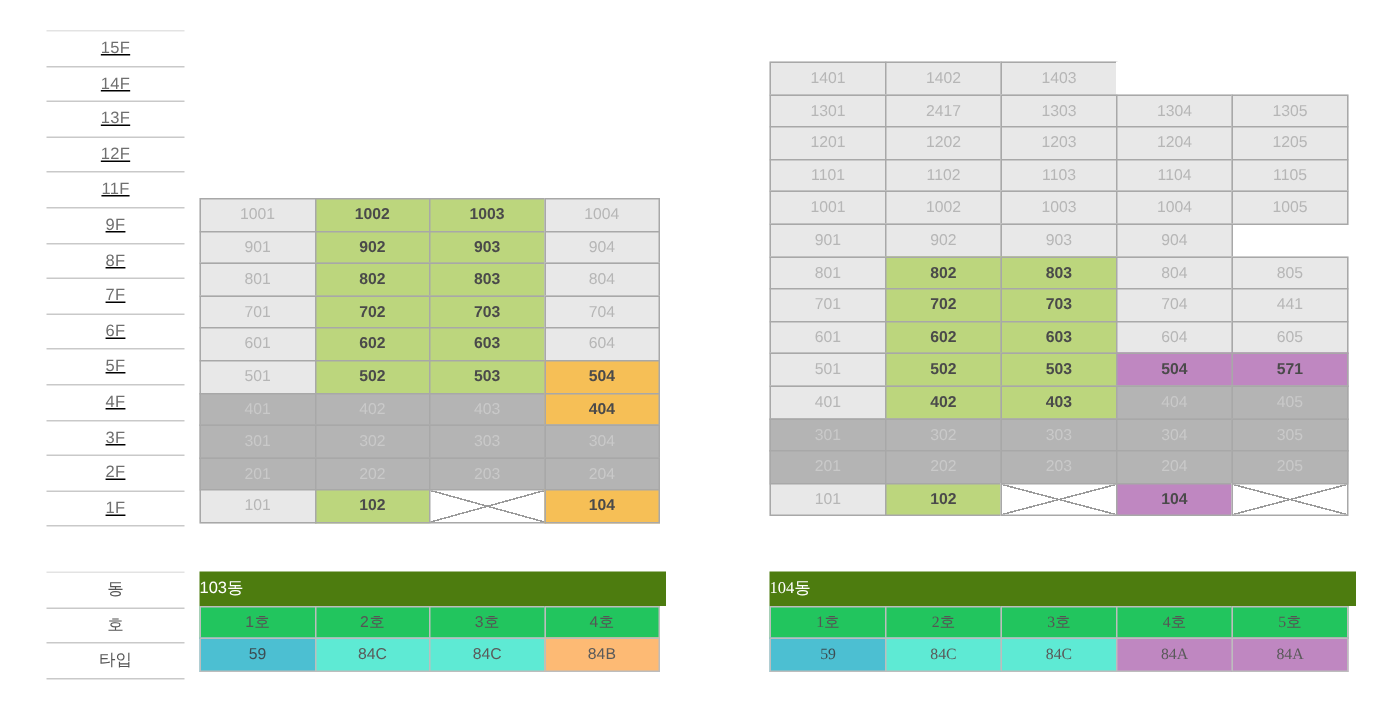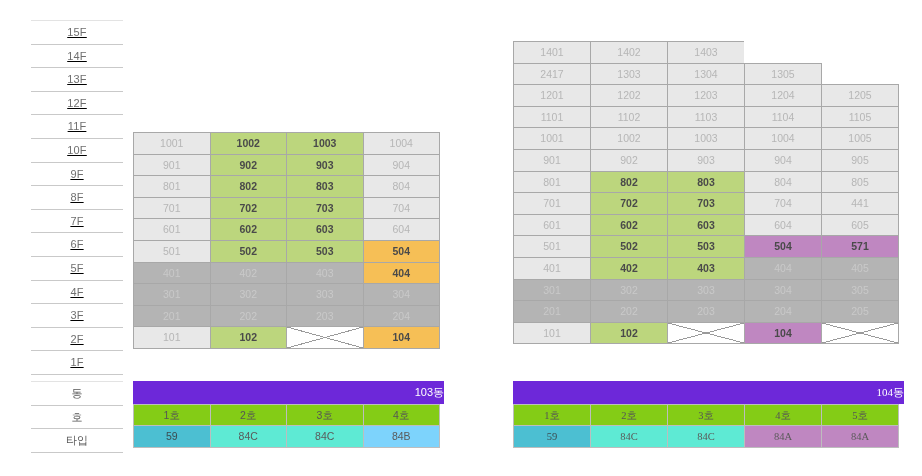--- a/index.html
+++ b/index.html
@@ -107,55 +107,54 @@
   }
 
   
   .legend { position: absolute; }
   #legend-103 { left: 133px; top: 381px; width: 311px; }
   #legend-104 { left: 513px; top: 381px; width: 391px; font-family: Liberation Serif, serif; }
 
   .legend-title {
     height: 22.6px;
     line-height: 22.6px;
-    text-align: right;
+    text-align: left;
     font-size: 11px;
     color: #ffffff;
-    background: #6d28d9;
+    background: #4d7c0f;
   }
   .legend-row { display: flex; }
   .legend-cell {
     box-sizing: border-box;
     height: 22.6px;
     line-height: 21px;
     text-align: center;
     font-size: 10.5px;
     border: 1px solid #bdbdbd;
     margin-right: -1px;
     margin-bottom: -1px;
-    background: #84cc16;
+    background: #22c55e;
     color: #555;
   }
   #legend-103 .legend-cell { width: 77.5px; }
   #legend-104 .legend-cell { width: 78px; }
   .t-59   { background: #4cbfd2; color: #3c4c52; }
   .t-84c  { background: #5eead4; color: #5a5a5a; }
-  .t-84b  { background: #7dd3fc; color: #5a5a5a; }
+  .t-84b  { background: #fdba74; color: #5a5a5a; }
   .t-84a  { background: #bf87c1; color: #5a5a5a; }
 </style>
 </head>
 <body>
 
 <div id="floor-col">
     <div class="floor-cell first">15F</div>
     <div class="floor-cell">14F</div>
     <div class="floor-cell">13F</div>
     <div class="floor-cell">12F</div>
     <div class="floor-cell">11F</div>
-    <div class="floor-cell">10F</div>
     <div class="floor-cell">9F</div>
     <div class="floor-cell">8F</div>
     <div class="floor-cell">7F</div>
     <div class="floor-cell">6F</div>
     <div class="floor-cell">5F</div>
     <div class="floor-cell">4F</div>
     <div class="floor-cell">3F</div>
     <div class="floor-cell">2F</div>
     <div class="floor-cell">1F</div>
   </div>
@@ -230,20 +229,21 @@
   </div>
 <div class="grid-wrap" id="grid-104">
     <div class="grid-row">
       <div class="unit u-light">1401</div>
       <div class="unit u-light">1402</div>
       <div class="unit u-light">1403</div>
       <div class="unit u-blank"></div>
       <div class="unit u-blank"></div>
     </div>
     <div class="grid-row">
+      <div class="unit u-light">1301</div>
       <div class="unit u-light">2417</div>
       <div class="unit u-light">1303</div>
       <div class="unit u-light">1304</div>
       <div class="unit u-light">1305</div>
     </div>
     <div class="grid-row">
       <div class="unit u-light">1201</div>
       <div class="unit u-light">1202</div>
       <div class="unit u-light">1203</div>
       <div class="unit u-light">1204</div>
@@ -261,21 +261,20 @@
       <div class="unit u-light">1002</div>
       <div class="unit u-light">1003</div>
       <div class="unit u-light">1004</div>
       <div class="unit u-light">1005</div>
     </div>
     <div class="grid-row">
       <div class="unit u-light">901</div>
       <div class="unit u-light">902</div>
       <div class="unit u-light">903</div>
       <div class="unit u-light">904</div>
-      <div class="unit u-light">905</div>
     </div>
     <div class="grid-row">
       <div class="unit u-light">801</div>
       <div class="unit u-green">802</div>
       <div class="unit u-green">803</div>
       <div class="unit u-light">804</div>
       <div class="unit u-light">805</div>
     </div>
     <div class="grid-row">
       <div class="unit u-light">701</div>

